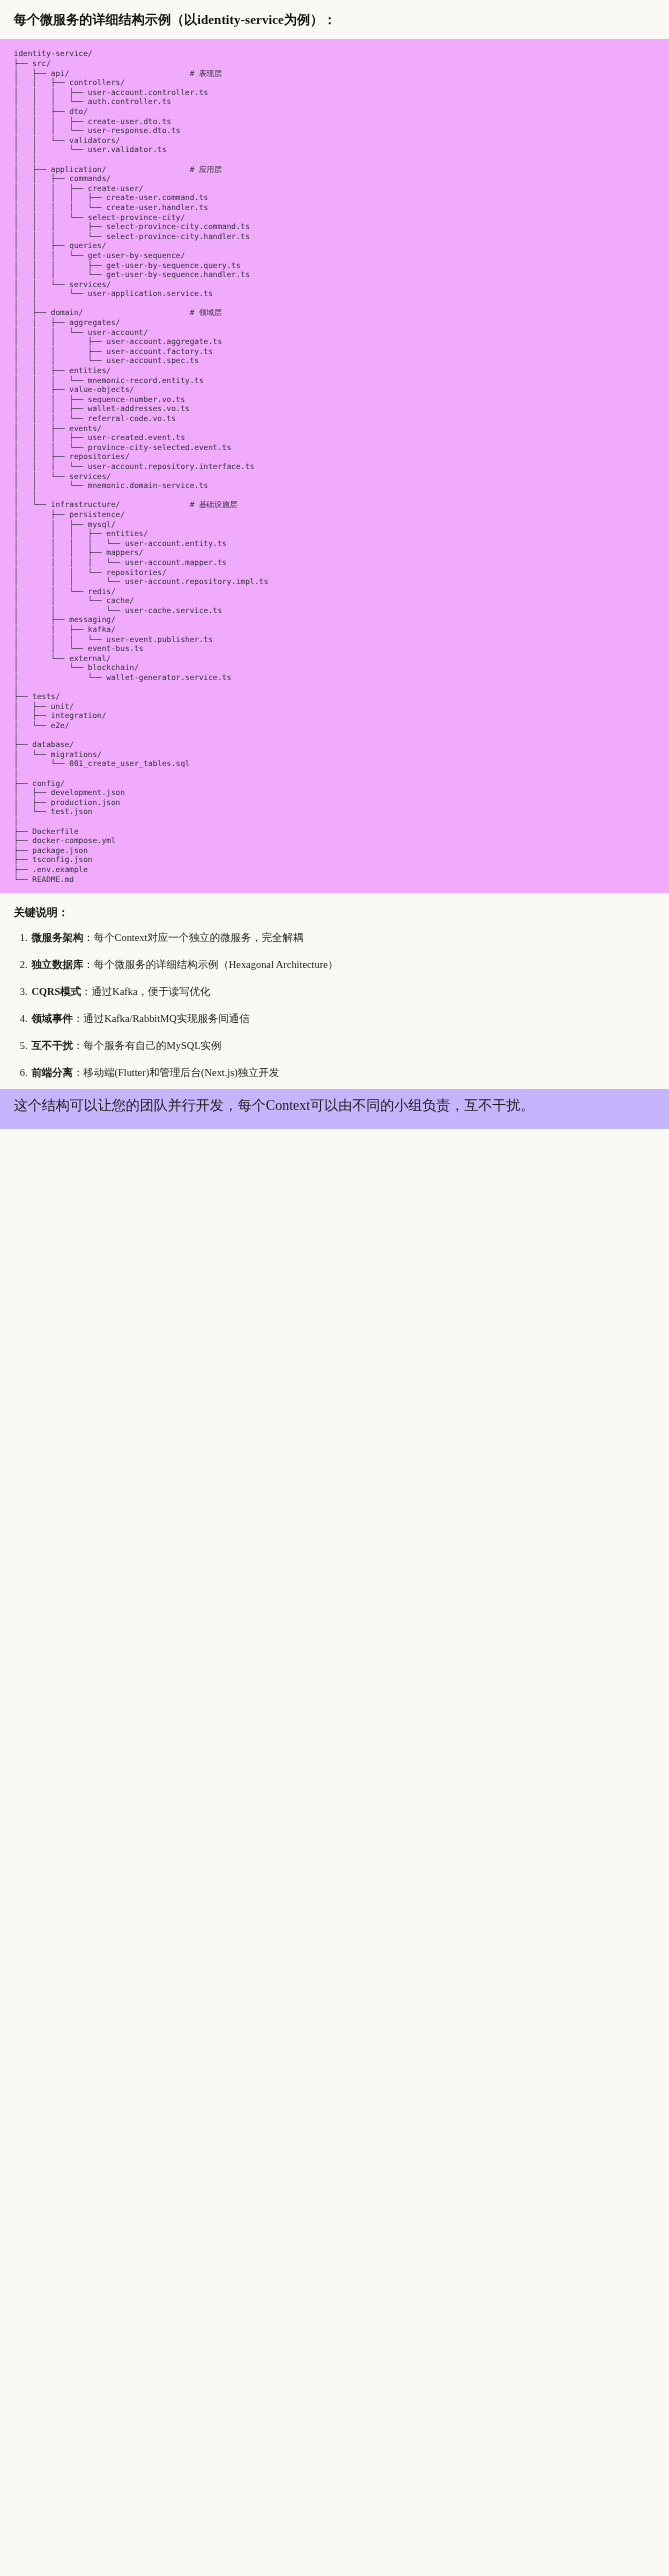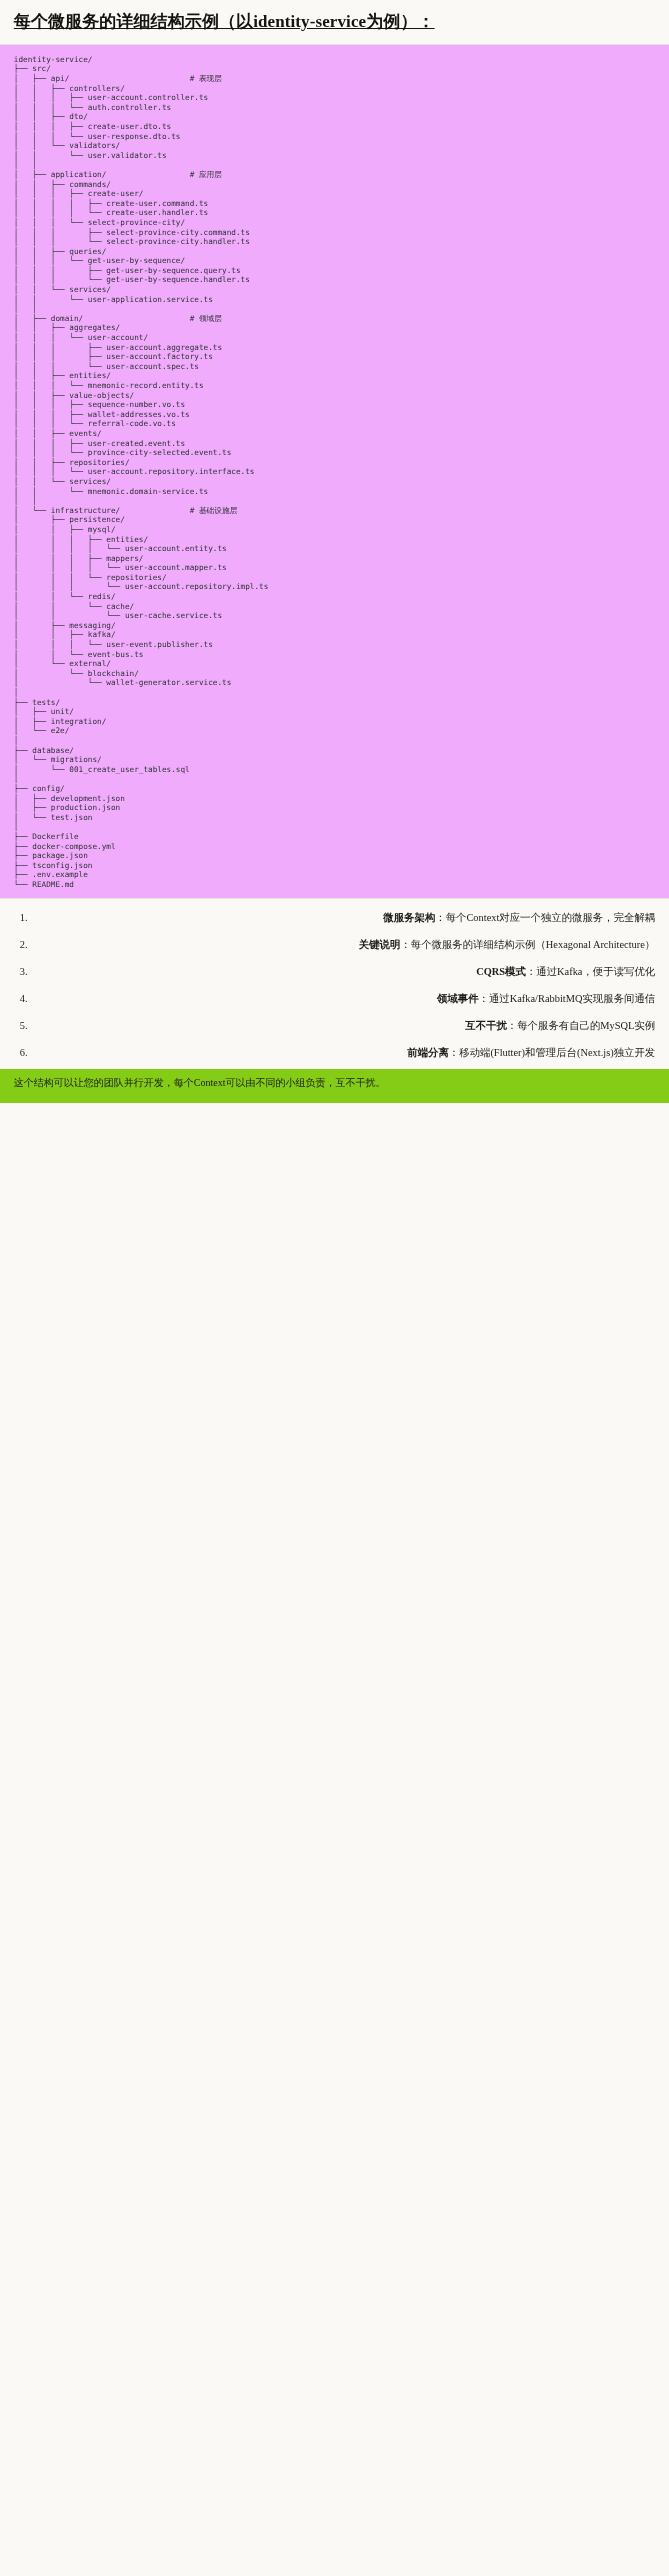--- a/index.html
+++ b/index.html
@@ -17,26 +17,25 @@
   }
 
   
   .doc-header {
     padding: 11.3px 13.8px 10px 13.8px;
     background: #faf9f5;
   }
   .doc-title {
     font-family: "Liberation Serif", "DejaVu Serif", serif;
     font-weight: bold;
-    font-size: 17px;
+    font-size: 13px;
     line-height: 1.35;
     letter-spacing: 0.1px;
     color: #15140f;
     margin: 0;
-    text-decoration: underline;
   }
   .header-rule {
     height: 0.6px;
     background: #e6e3da;
     width: 100%;
     margin: 0;
   }
 
   
   .code-block {
@@ -77,33 +76,32 @@
     margin: 0;
     padding: 0 0 0 16.3px;
     list-style: decimal;
     font-size: 10.4px;
     line-height: 1.5;
   }
   ol.kp-list > li {
     margin: 0 0 11.3px 0;
     padding-left: 1.3px;
     color: #1d1c18;
-    text-align: right;
   }
   ol.kp-list > li:last-child { margin-bottom: 2px; }
   .kp-term { font-weight: bold; }
   .kp-sep  { font-weight: normal; }
   .kp-desc { font-weight: normal; }
 
   .closing {
     padding: 6.3px 13.8px 12.5px 13.8px;
-    font-size: 10px;
+    font-size: 14px;
     line-height: 1.55;
     color: #1d1c18;
-    background: #84cc16;
+    background: #c4b5fd;
   }
 </style>
 </head>
 <body>
 
 <div class="doc-header">
   <h1 class="doc-title">每个微服务的详细结构示例（以identity-service为例）：</h1>
 </div>
 <div class="header-rule"></div>
 
@@ -192,26 +190,27 @@
 ├── Dockerfile
 ├── docker-compose.yml
 ├── package.json
 ├── tsconfig.json
 ├── .env.example
 └── README.md</pre>
 </div>
 <div class="code-rule"></div>
 
 <div class="keypoints">
+  <div class="kp-title">关键说明：</div>
   <ol class="kp-list">
     <li>
       <span class="kp-term">微服务架构</span><span class="kp-sep">：</span><span class="kp-desc">每个Context对应一个独立的微服务，完全解耦</span>
     </li>
     <li>
-      <span class="kp-term">关键说明</span><span class="kp-sep">：</span><span class="kp-desc">每个微服务的详细结构示例（Hexagonal Architecture）</span>
+      <span class="kp-term">独立数据库</span><span class="kp-sep">：</span><span class="kp-desc">每个微服务的详细结构示例（Hexagonal Architecture）</span>
     </li>
     <li>
       <span class="kp-term">CQRS模式</span><span class="kp-sep">：</span><span class="kp-desc">通过Kafka，便于读写优化</span>
     </li>
     <li>
       <span class="kp-term">领域事件</span><span class="kp-sep">：</span><span class="kp-desc">通过Kafka/RabbitMQ实现服务间通信</span>
     </li>
     <li>
       <span class="kp-term">互不干扰</span><span class="kp-sep">：</span><span class="kp-desc">每个服务有自己的MySQL实例</span>
     </li>

